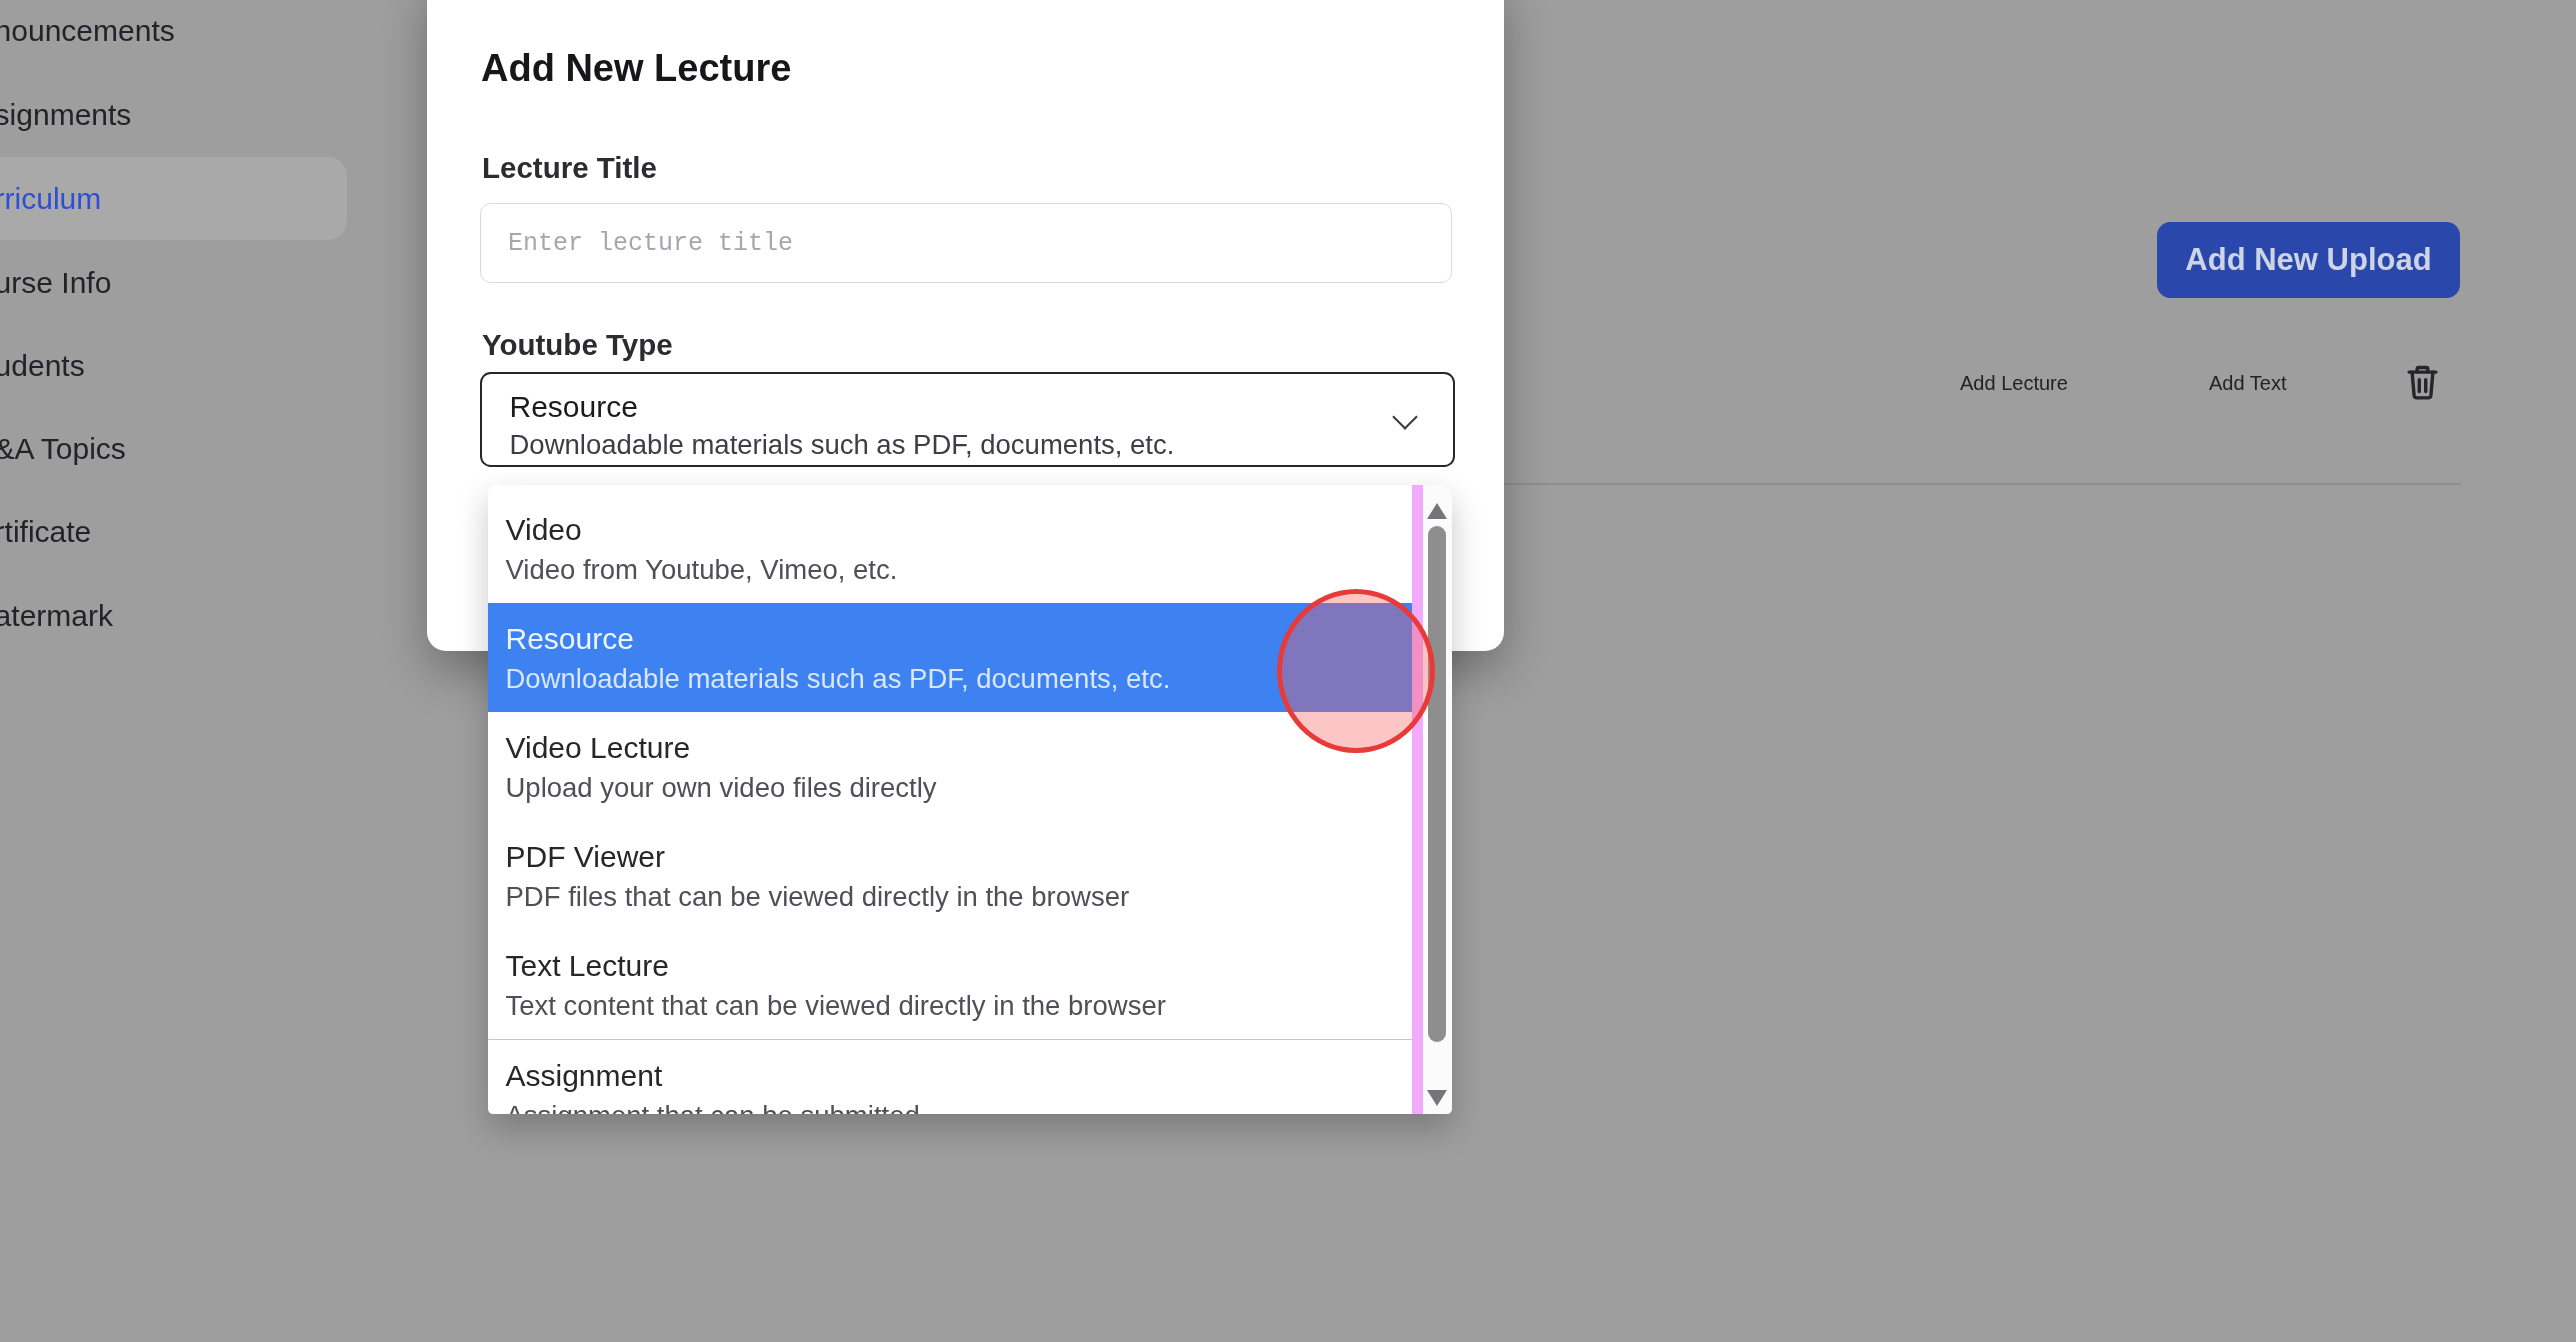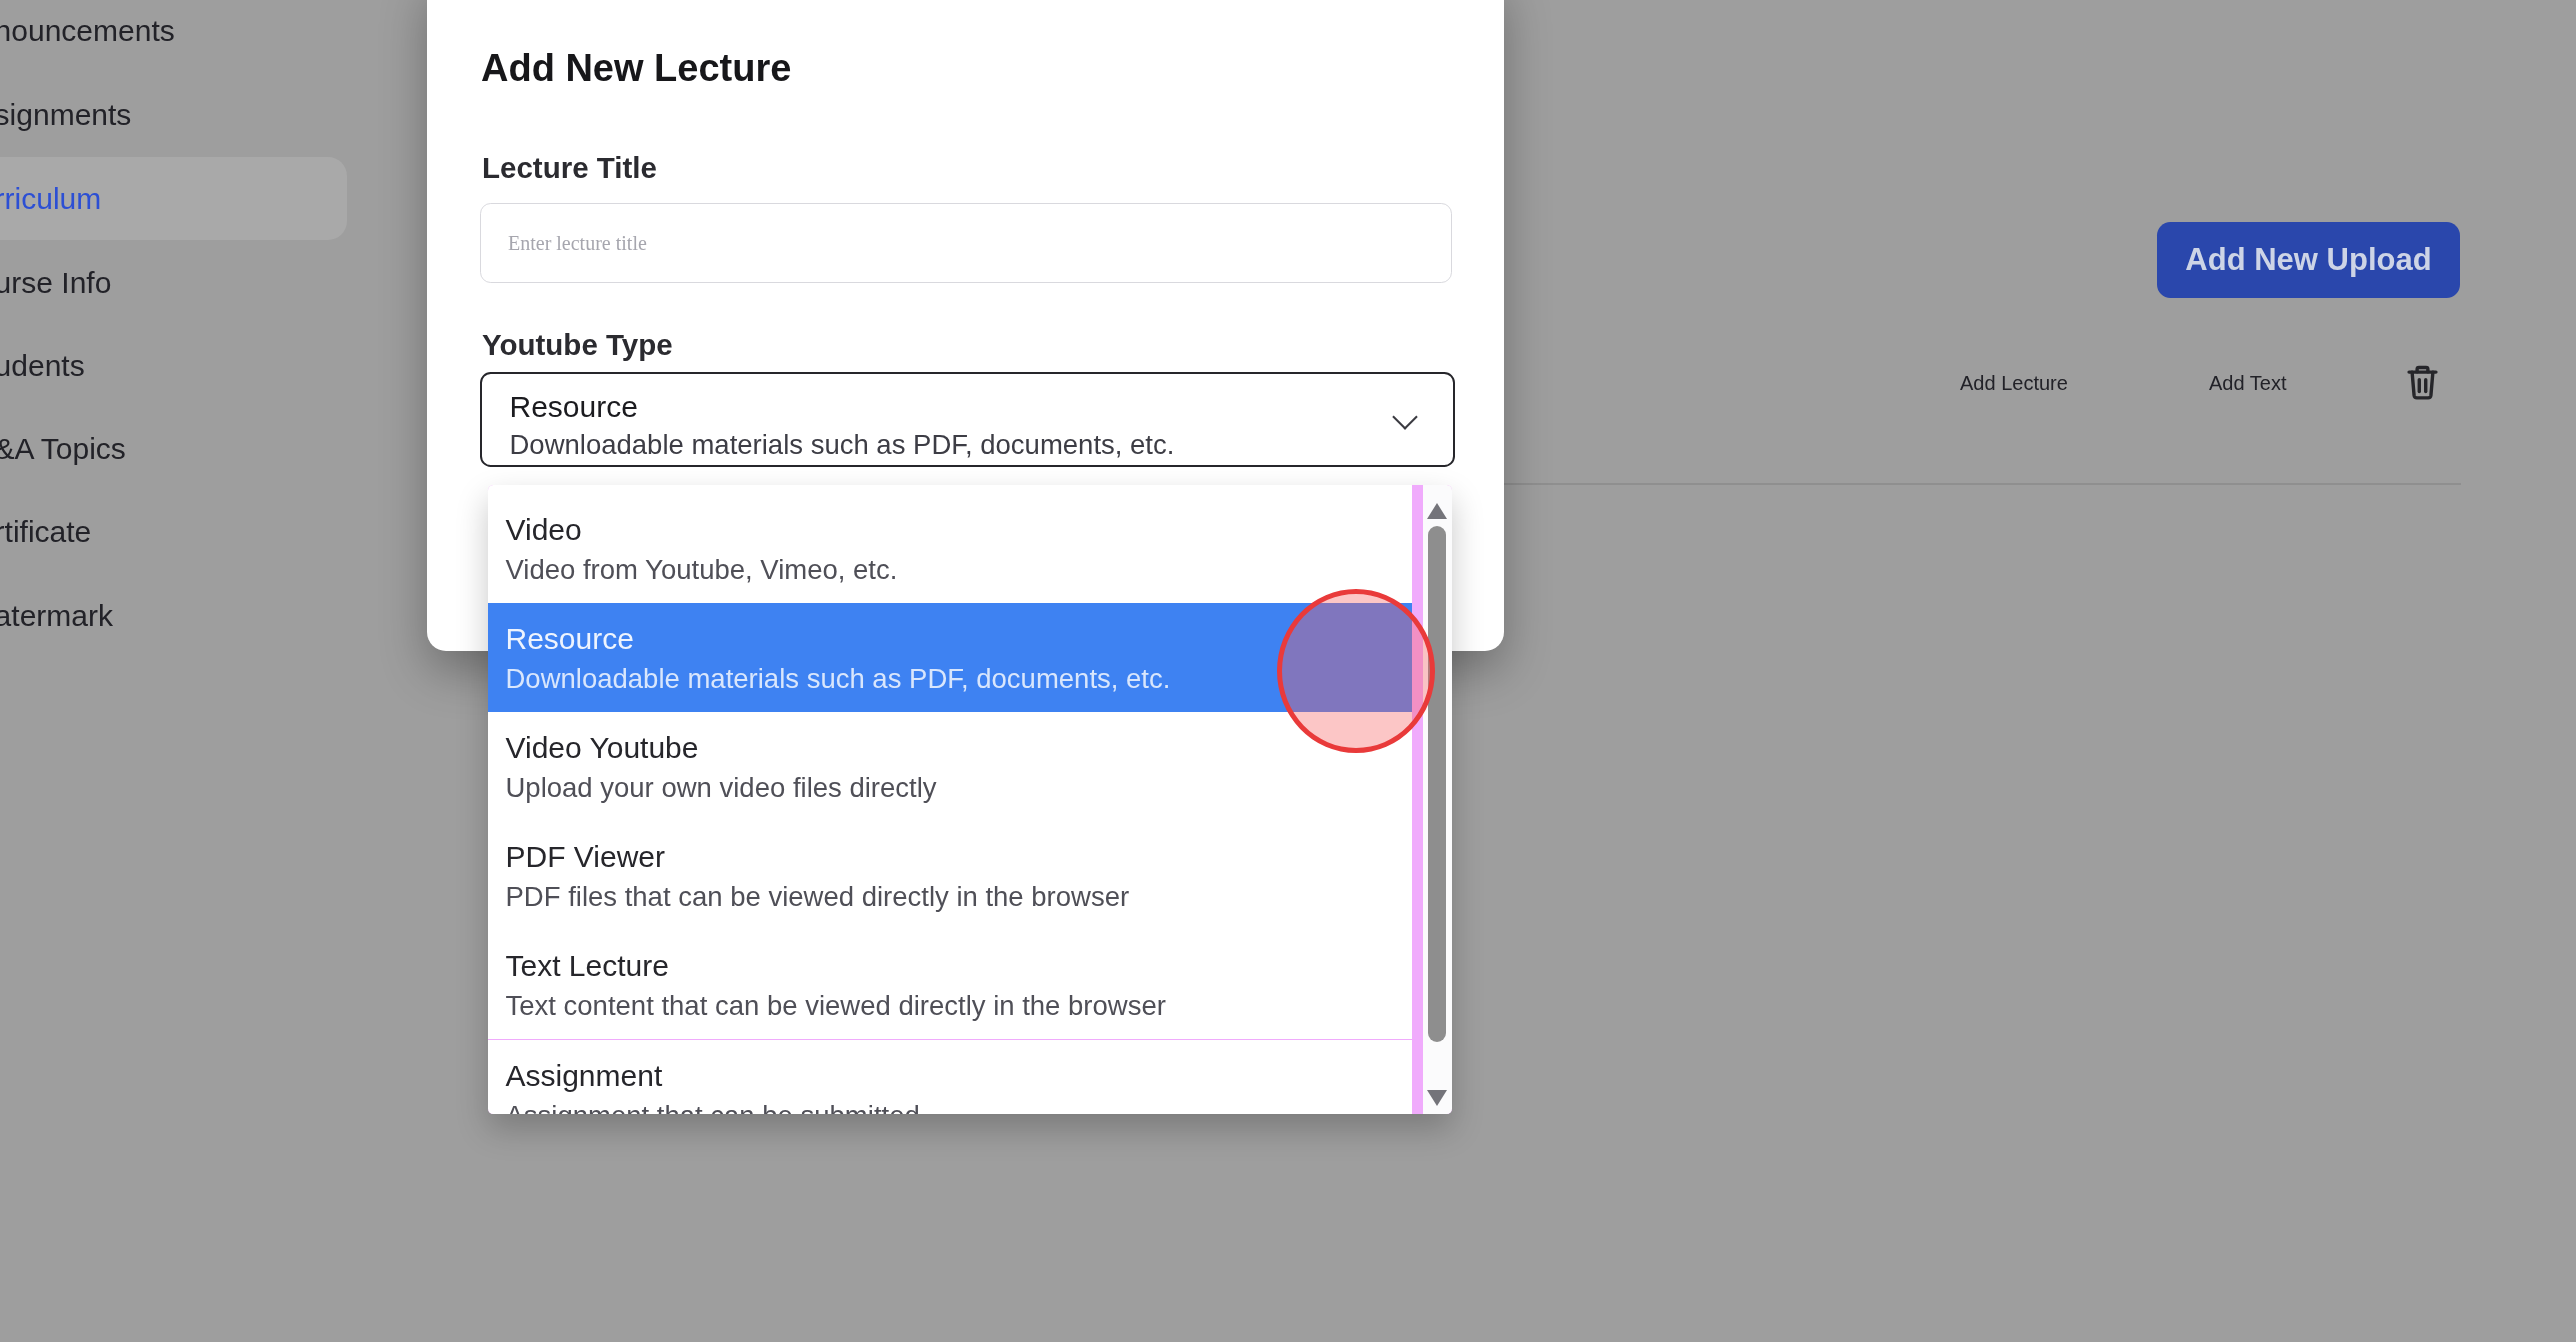--- a/index.html
+++ b/index.html
@@ -56,22 +56,22 @@
     line-height:43px; white-space:nowrap;
   }
   .field-label{
     left:55px; font-size:29.5px; font-weight:600; color:#2b2b30; line-height:35px;
   }
   .label-title{top:177px;}
   .label-type{top:354px;}
   .text-input{
     left:53px; top:230px; width:972px; height:80px;
     border:1.3px solid #d9d9de; border-radius:10.7px;
-    font-size:20px; color:#2b2b30; padding:0 27px;
-    font-family:Liberation Serif, serif; outline:none; background:#fff;
+    font-size:25px; color:#2b2b30; padding:0 27px;
+    font-family:Liberation Mono, monospace; outline:none; background:#fff;
   }
   .text-input::placeholder{color:#a6a6ae;}
   .select-box{
     left:53px; top:399px; width:975px; height:95px;
     border:2.7px solid #26262b; border-radius:10.7px; background:#fff;
     cursor:pointer;
   }
   .select-title{
     left:27.5px; top:14.8px; font-size:30px; font-weight:500; color:#1b1b1f;
     line-height:36px; white-space:nowrap;
@@ -192,21 +192,21 @@
     <div class="opt-title">Video</div>
     <div class="opt-desc">Video from Youtube, Vimeo, etc.</div>
   </article>
 
   <article class="abs option selected" style="top:118px">
     <div class="opt-title">Resource</div>
     <div class="opt-desc">Downloadable materials such as PDF, documents, etc.</div>
   </article>
 
   <article class="abs option" style="top:227px">
-    <div class="opt-title">Video Youtube</div>
+    <div class="opt-title">Video Lecture</div>
     <div class="opt-desc">Upload your own video files directly</div>
   </article>
 
   <article class="abs option" style="top:336px;height:109px">
     <div class="opt-title">PDF Viewer</div>
     <div class="opt-desc">PDF files that can be viewed directly in the browser</div>
   </article>
 
   <article class="abs option" style="top:555px">
     <div class="opt-title">Assignment</div>

